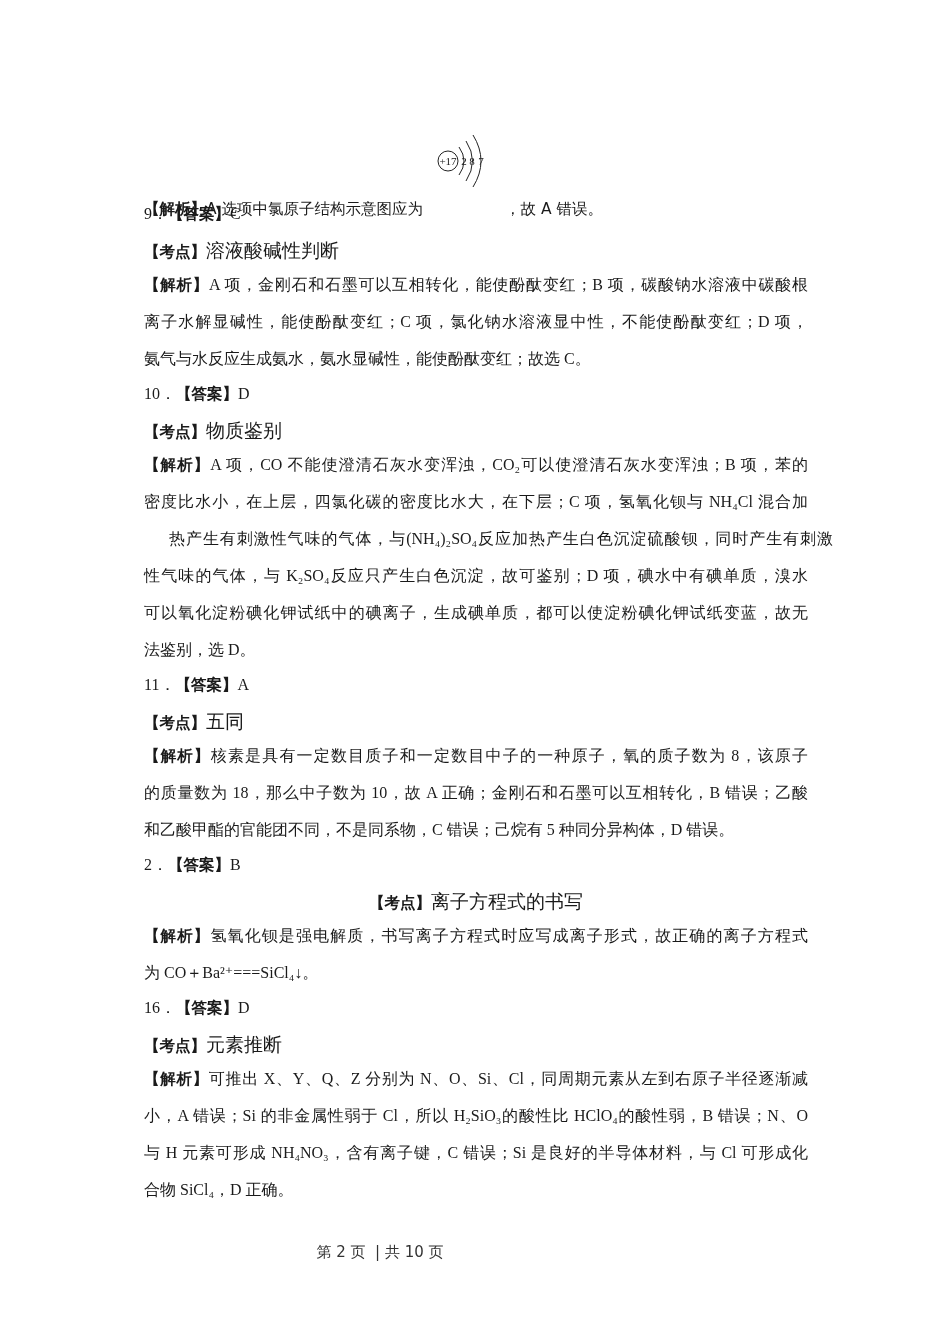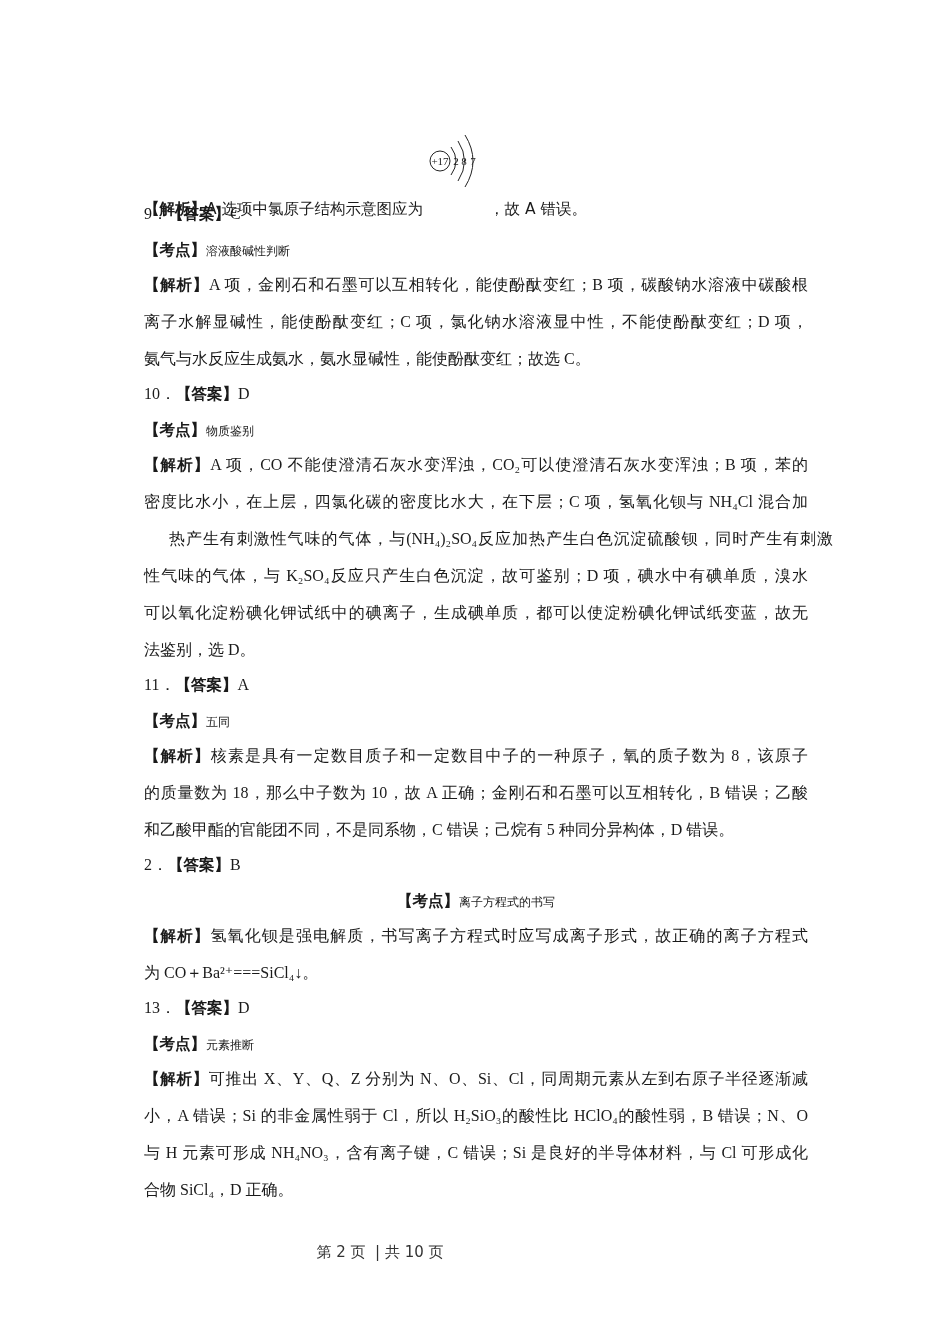--- a/index.html
+++ b/index.html
@@ -8,23 +8,23 @@
       font-family: "Liberation Serif", "DejaVu Serif", serif;
       color: #1a1a1a;
     }
     .page { position: absolute; left: 144px; top: 0; width: 664px; }
     .line {
       position: absolute; left: 0; width: 664px;
       font-size: 16px; line-height: 20px; white-space: nowrap;
     }
     .line.justify { text-align: justify; text-align-last: justify; white-space: normal; }
     .tag { font-family: "DejaVu Sans", "Liberation Sans", sans-serif; font-weight: bold; font-size: 15.5px; }
-    .hd { font-family: "DejaVu Sans", "Liberation Sans", sans-serif; font-size: 12px; }
+    .hd { font-family: "DejaVu Sans", "Liberation Sans", sans-serif; font-size: 19px; }
     .lead { font-family: "DejaVu Sans", "Liberation Sans", sans-serif; font-size: 15.5px; }
-    .atom { display: inline-block; position: relative; width: 58px; height: 60px; vertical-align: -6px; margin: 0 4px; }
+    .atom { display: inline-block; position: relative; width: 58px; height: 60px; vertical-align: -6px; margin: 0 12px; }
     .atom svg { position: absolute; left: 0; top: -30px; }
     .footer {
       position: absolute; top: 1243px; left: 0; width: 760px; text-align: center;
       font-family: "DejaVu Sans", "Liberation Sans", sans-serif; font-size: 15px; color: #333;
     }
   </style>
 </head>
 <body>
 
 <div class="page">
@@ -86,21 +86,21 @@
   </div>
   <div class="line" style="top:891px;text-align:center;">
     <span class="tag">【考点】</span><span class="hd">离子方程式的书写</span>
   </div>
   <div class="line justify" style="top:926px;">
     <span class="tag">【解析】</span><span>氢氧化钡是强电解质，书写离子方程式时应写成离子形式，故正确的离子方程式</span>
   </div>
   <div class="line" style="top:963px;">为 CO＋Ba²⁺===SiCl₄↓。</div>
 
   <div class="line" style="top:998px;">
-    <span>13．</span><span class="tag">【答案】</span><span>D</span>
+    <span>16．</span><span class="tag">【答案】</span><span>D</span>
   </div>
   <div class="line" style="top:1034px;">
     <span class="tag">【考点】</span><span class="hd">元素推断</span>
   </div>
   <div class="line justify" style="top:1069px;">
     <span class="tag">【解析】</span><span>可推出 X、Y、Q、Z 分别为 N、O、Si、Cl，同周期元素从左到右原子半径逐渐减</span>
   </div>
   <div class="line justify" style="top:1106px;">小，A 错误；Si 的非金属性弱于 Cl，所以 H₂SiO₃的酸性比 HClO₄的酸性弱，B 错误；N、O</div>
   <div class="line justify" style="top:1143px;">与 H 元素可形成 NH₄NO₃，含有离子键，C 错误；Si 是良好的半导体材料，与 Cl 可形成化</div>
   <div class="line" style="top:1180px;">合物 SiCl₄，D 正确。</div>

